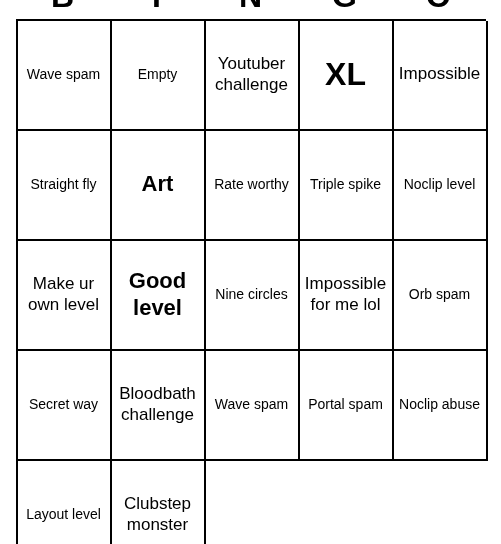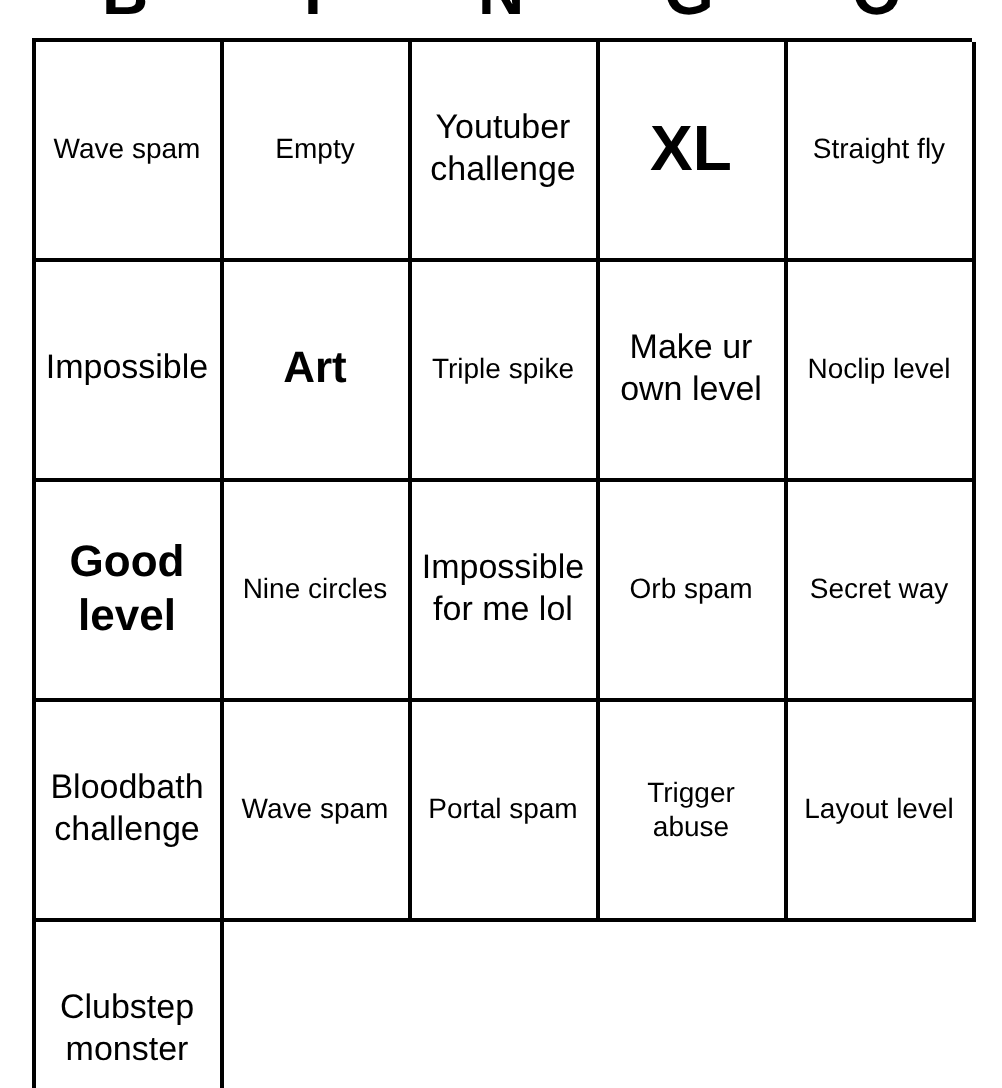--- a/index.html
+++ b/index.html
@@ -97,36 +97,39 @@
       <div class="bingo-cell">
         <span class="cell-text size-normal">Empty</span>
       </div>
       <div class="bingo-cell">
         <span class="cell-text size-small">Youtuber challenge</span>
       </div>
       <div class="bingo-cell">
         <span class="cell-text size-xl">XL</span>
       </div>
       <div class="bingo-cell">
-        <span class="cell-text size-normal">Straight fly</span>
+        <span class="cell-text size-small">Impossible</span>
       </div>
       <div class="bingo-cell">
-        <span class="cell-text size-small">Impossible</span>
+        <span class="cell-text size-normal">Straight fly</span>
       </div>
       <div class="bingo-cell">
         <span class="cell-text size-large">Art</span>
       </div>
       <div class="bingo-cell">
+        <span class="cell-text size-normal">Rate worthy</span>
+      </div>
+      <div class="bingo-cell">
         <span class="cell-text size-normal">Triple spike</span>
       </div>
       <div class="bingo-cell">
-        <span class="cell-text size-small">Make ur own level</span>
+        <span class="cell-text size-normal">Noclip level</span>
       </div>
       <div class="bingo-cell">
-        <span class="cell-text size-normal">Noclip level</span>
+        <span class="cell-text size-small">Make ur own level</span>
       </div>
       <div class="bingo-cell">
         <span class="cell-text size-large">Good level</span>
       </div>
       <div class="bingo-cell">
         <span class="cell-text size-normal">Nine circles</span>
       </div>
       <div class="bingo-cell">
         <span class="cell-text size-small">Impossible for me lol</span>
       </div>
@@ -139,21 +142,21 @@
       <div class="bingo-cell">
         <span class="cell-text size-small">Bloodbath challenge</span>
       </div>
       <div class="bingo-cell">
         <span class="cell-text size-normal">Wave spam</span>
       </div>
       <div class="bingo-cell">
         <span class="cell-text size-normal">Portal spam</span>
       </div>
       <div class="bingo-cell">
-        <span class="cell-text size-normal">Trigger abuse</span>
+        <span class="cell-text size-normal">Noclip abuse</span>
       </div>
       <div class="bingo-cell">
         <span class="cell-text size-normal">Layout level</span>
       </div>
       <div class="bingo-cell">
         <span class="cell-text size-small">Clubstep monster</span>
       </div>
     </div>
 </div>
 

